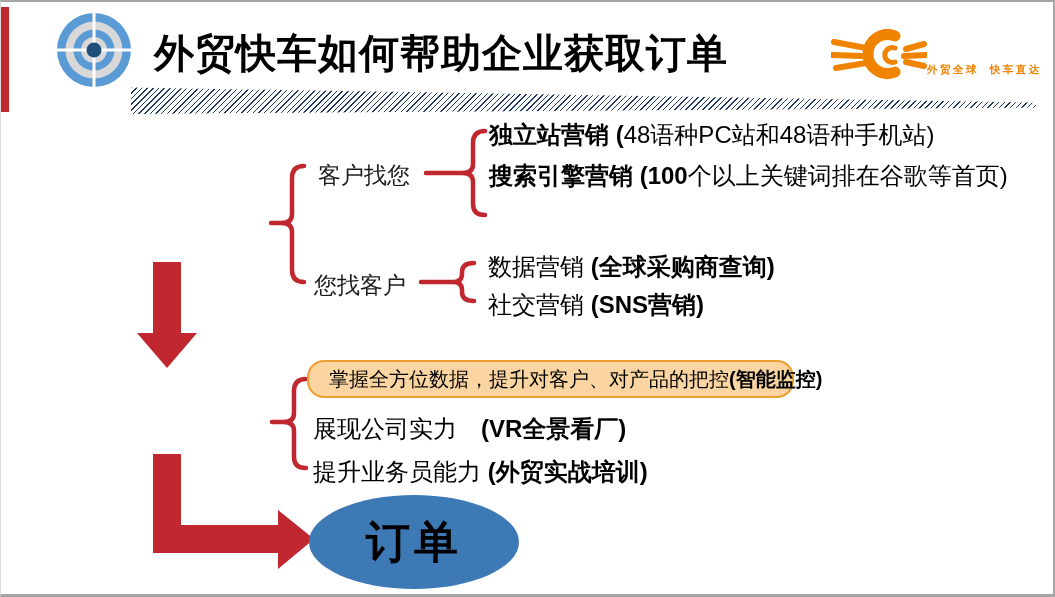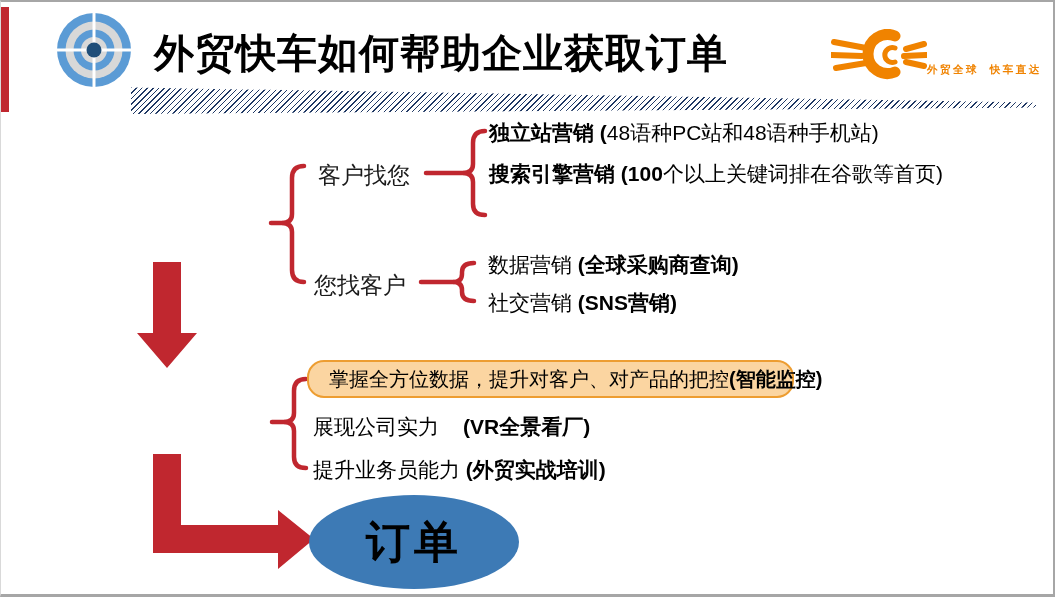--- a/index.html
+++ b/index.html
@@ -54,21 +54,21 @@
   #connectors { left:0; top:0; width:1055px; height:597px; pointer-events:none; }
   .brace { fill:none; stroke:var(--accent_red); stroke-width:4.5; stroke-linecap:round; }
   .arrow { fill:var(--accent_red); }
 
   
   .branch-label { font-size:23px; color:#1a1a1a; white-space:nowrap; }
   #label-find-you { left:317px; top:158px; }
   #label-you-find { left:313px; top:268px; }
 
   
-  .seg-row { font-size:21px; color:#000; white-space:nowrap; }
+  .seg-row { font-size:24px; color:#000; white-space:nowrap; }
   .seg-row .sa, .seg-row .sb { vertical-align:baseline; }
   .lead-bold .sa { font-weight:bold; }
   .lead-bold .sb { font-weight:normal; }
   .tail-bold .sa { font-weight:normal; }
   .tail-bold .sb { font-weight:bold; }
   .gap2 .sb { margin-left:24px; }
 
   #g1r1 { left:488px; top:117px; }
   #g1r2 { left:488px; top:158px;text-align:right; }
   #g1r3 { left:488px; top:201px; }

